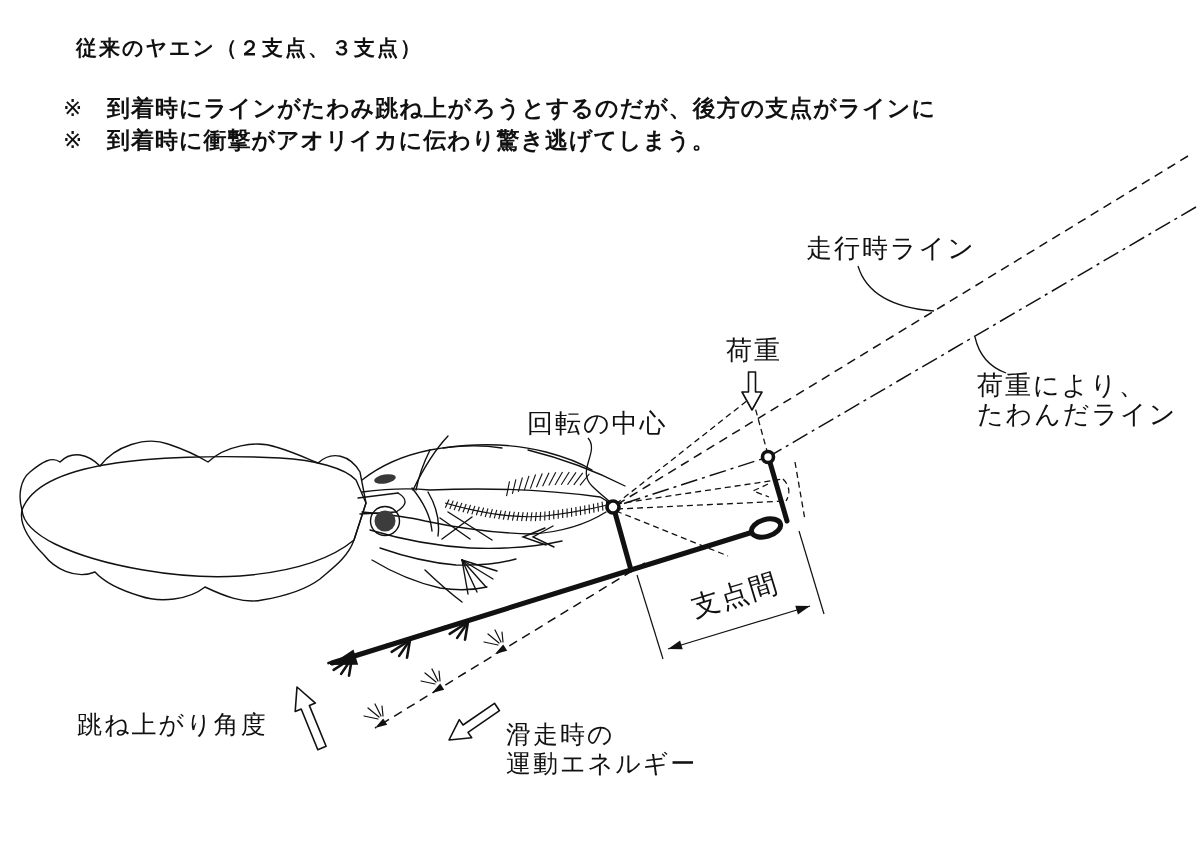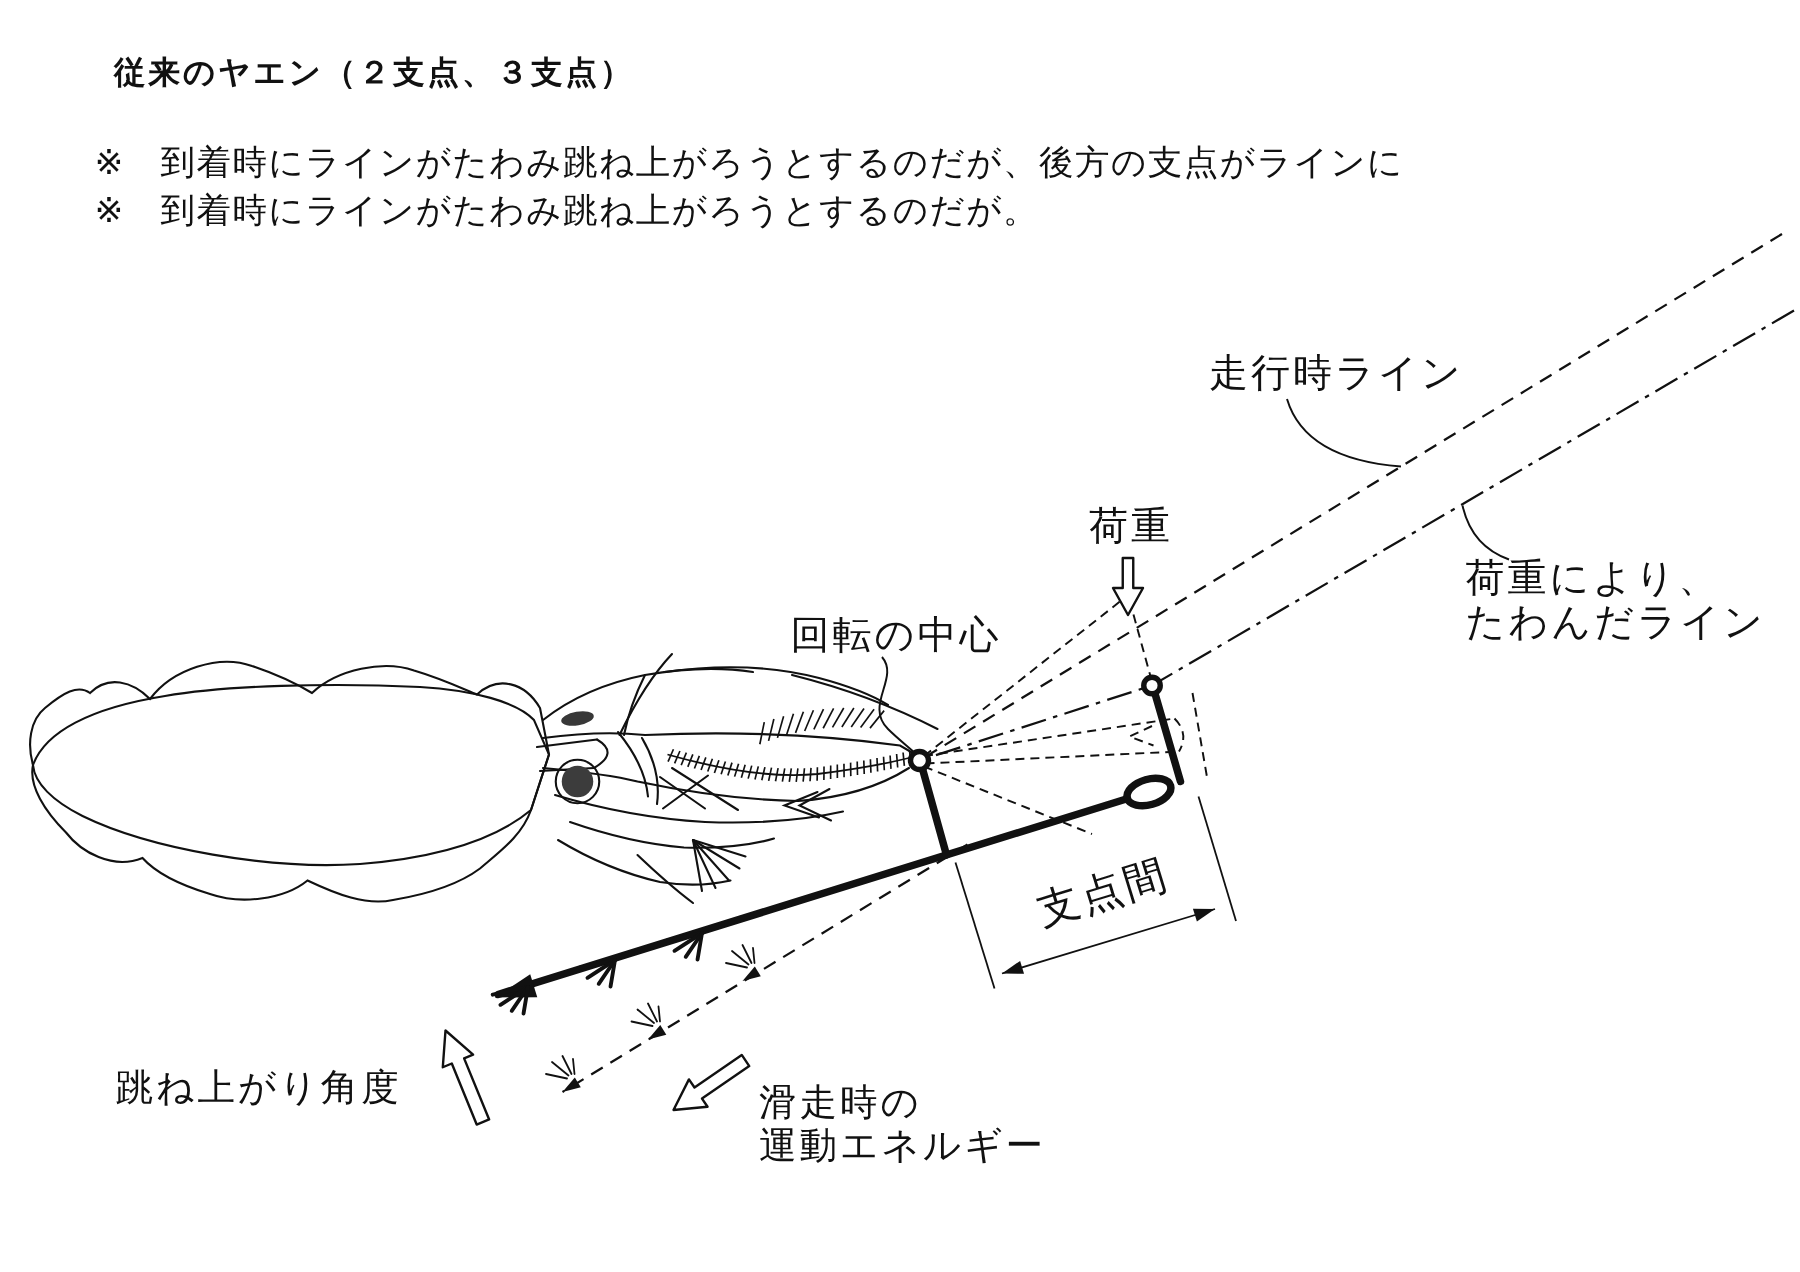--- a/index.html
+++ b/index.html
@@ -2,21 +2,21 @@
 <html><head>
 <meta charset="utf-8">
 <style>
   html,body{margin:0;padding:0;background:#e8e8e8;}
   #page{position:relative;width:1200px;height:848px;background:#ffffff;overflow:hidden;
         font-family:"Liberation Sans","DejaVu Sans",sans-serif;color:#111;}
   #title{position:absolute;left:63px;top:34px;font-size:21px;font-weight:bold;letter-spacing:2px;margin-left:13px;}
   #notes{position:absolute;left:63px;top:94px;font-size:23px;letter-spacing:1px;}
   .note-row{display:flex;align-items:flex-start;margin-bottom:3px;}
   .note-marker{width:44px;flex:0 0 44px;line-height:29px;}
-  .note-lines{line-height:29px;}
+  .note-lines{line-height:29px;font-weight:bold;}
   #diagram{position:absolute;left:0;top:0;width:1200px;height:848px;}
   svg text{fill:#111;font-family:"Liberation Sans","DejaVu Sans",sans-serif;letter-spacing:2px;}
   .thin{stroke:#111;stroke-width:1.4;fill:none;stroke-linecap:round;}
   .thick{stroke:#111;stroke-width:5;fill:none;stroke-linecap:round;}
   .dashline{stroke:#111;stroke-width:1.5;fill:none;stroke-dasharray:9 6;}
   .dashdot{stroke:#111;stroke-width:1.5;fill:none;stroke-dasharray:17 5 3 5;}
   .ghost{stroke:#111;stroke-width:1.3;fill:none;stroke-dasharray:6 4;}
   .dim{stroke:#111;stroke-width:1.2;fill:none;}
   .leader{stroke:#111;stroke-width:1.3;fill:none;}
   .hollow{fill:#fff;stroke:#111;stroke-width:1.6;stroke-linejoin:round;}
@@ -35,21 +35,21 @@
   <div id="notes">
     <div class="note-row">
       <div class="note-marker">※</div>
       <div class="note-lines">
         <div>到着時にラインがたわみ跳ね上がろうとするのだが、後方の支点がラインに</div>
       </div>
     </div>
     <div class="note-row">
       <div class="note-marker">※</div>
       <div class="note-lines">
-        <div>到着時にラインがたわみ跳ね上がろうとするのだが。</div>
+        <div>到着時に衝撃がアオリイカに伝わり驚き逃げてしまう。</div>
       </div>
     </div>
   </div>
 
   <svg id="diagram" viewBox="0 0 1200 848">
     <defs>
       <polygon id="arr-small" points="0,0 -14,-4.5 -14,4.5"></polygon>
       <polygon id="arr-big" points="0,0 -27,-8 -27,8"></polygon>
       <g id="sparkle">
         <polygon class="solidfill" points="0,0 8.2,-9.6 12.2,-3.2"></polygon>

